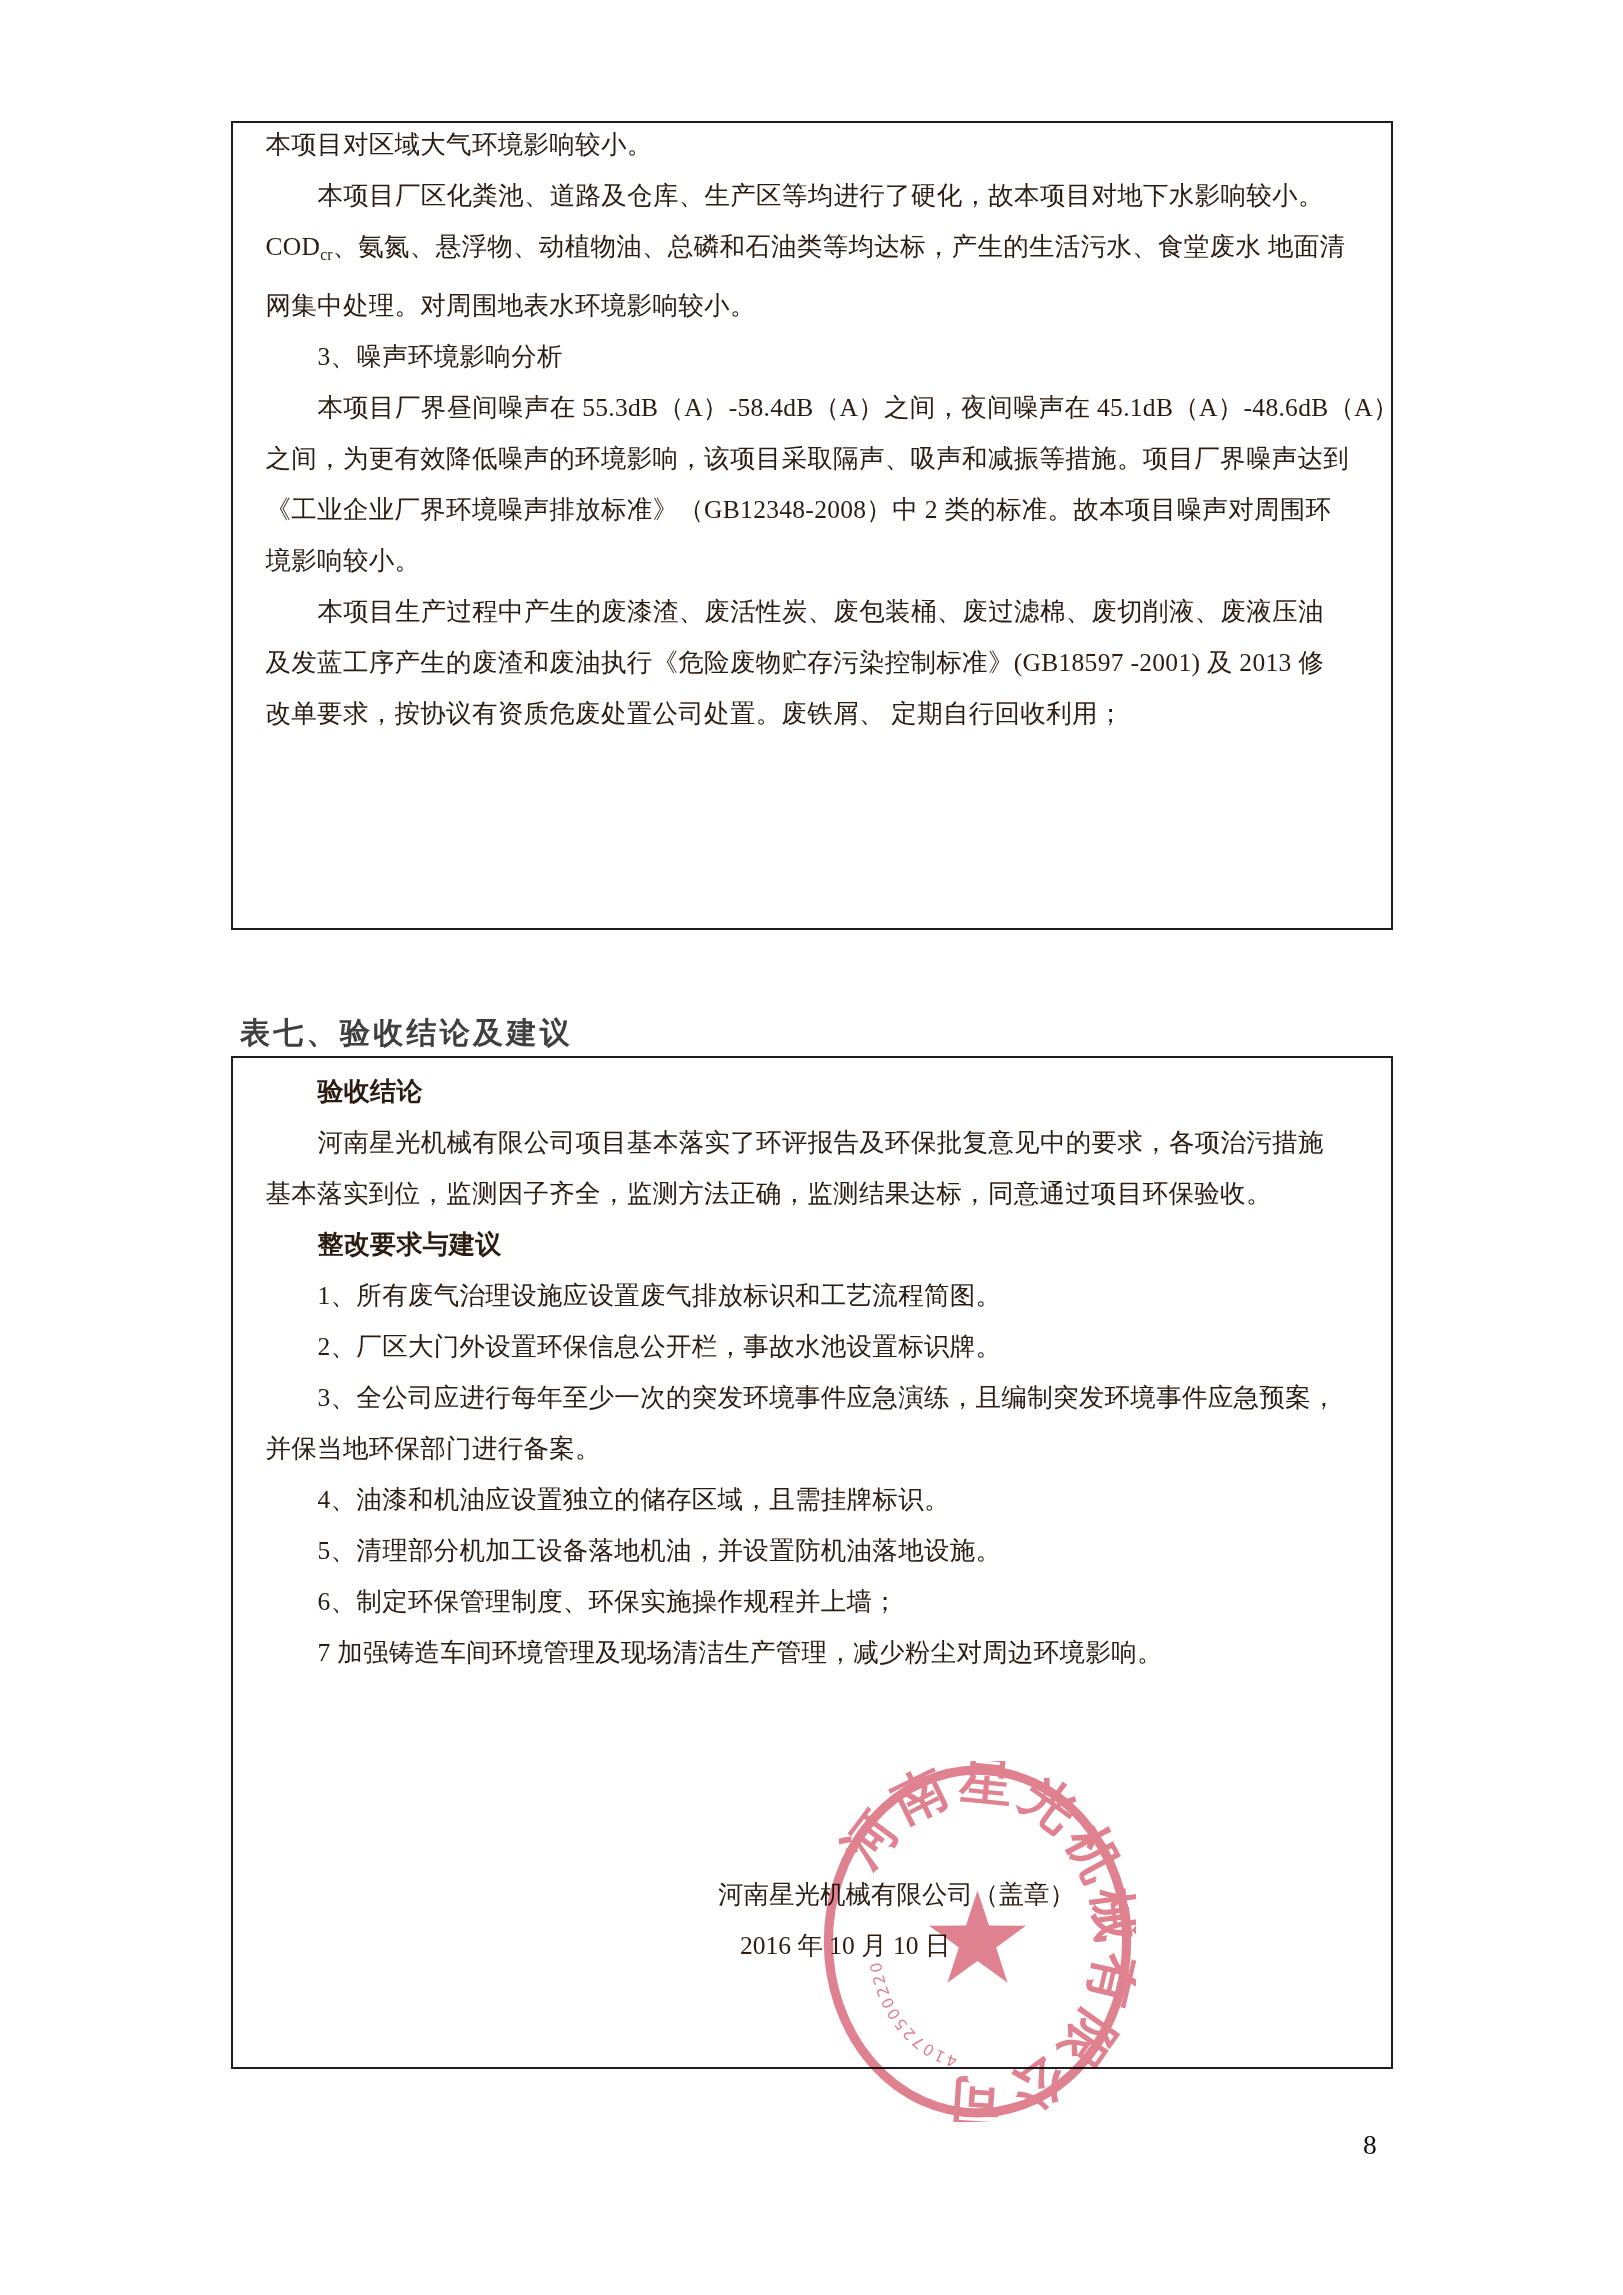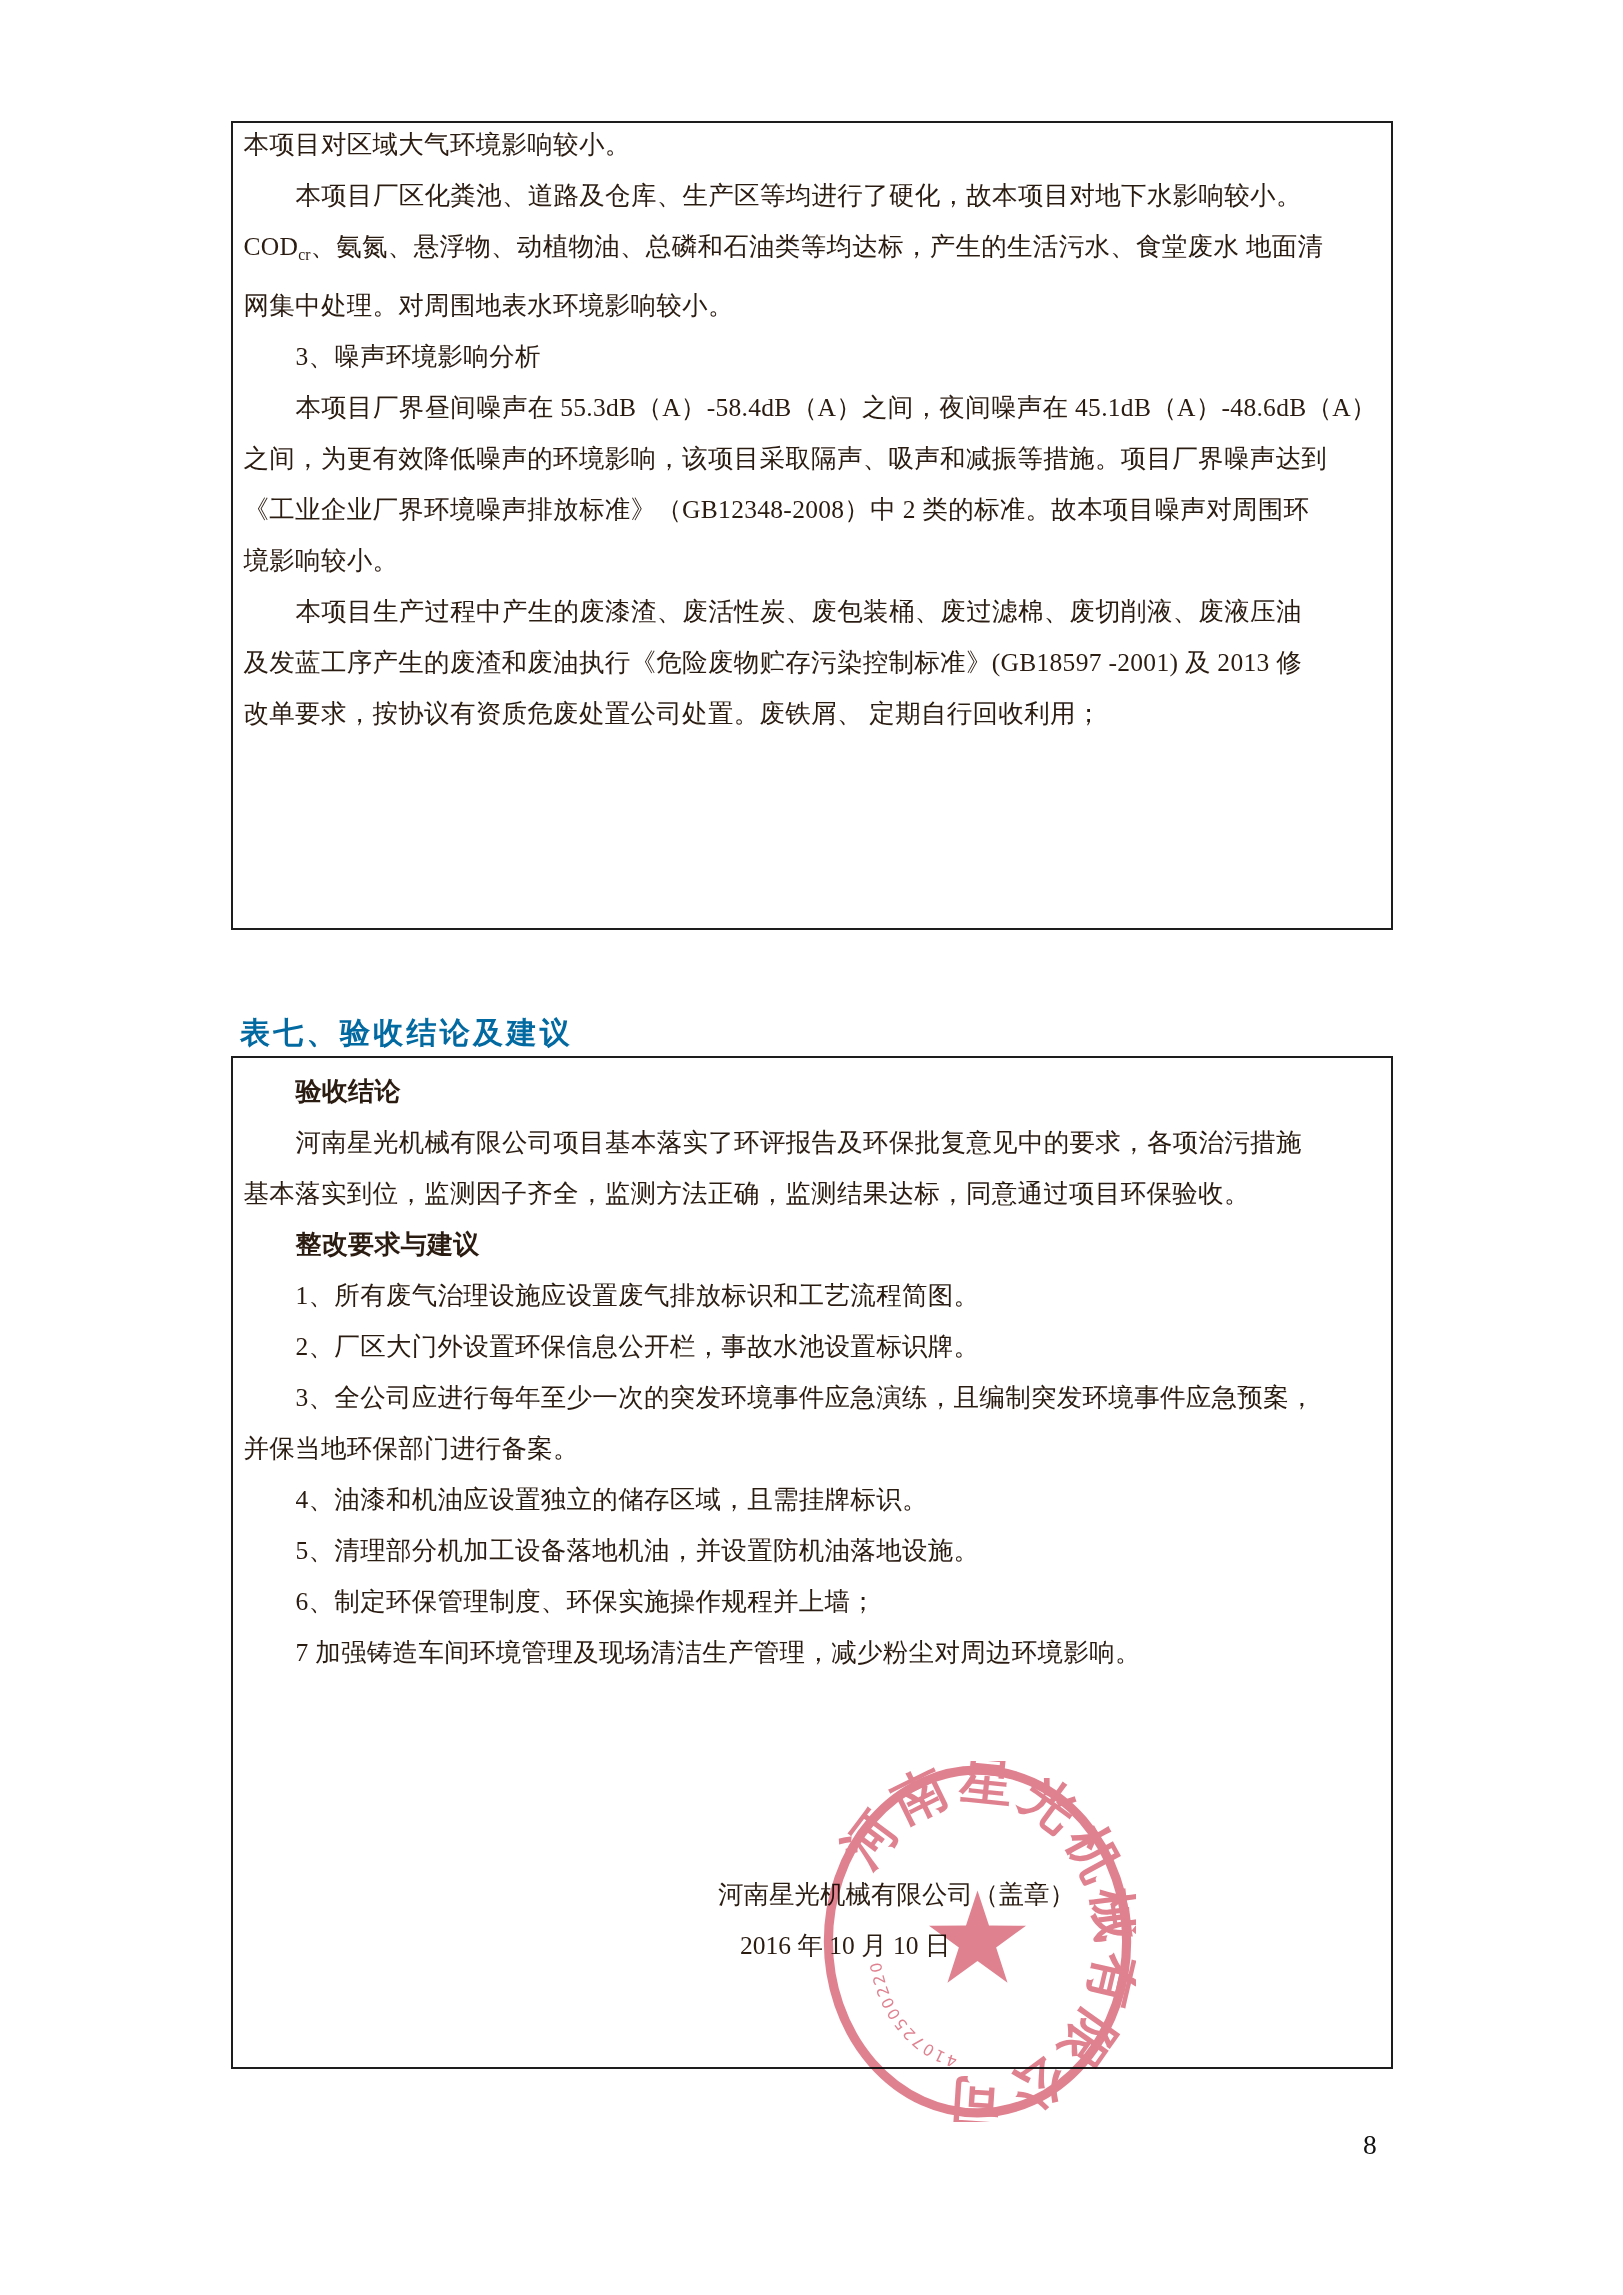--- a/index.html
+++ b/index.html
@@ -12,20 +12,21 @@
     overflow:hidden;
   }
   .tbox{
     position:absolute;
     left:231px;
     width:1162px;
     border:2.6px solid #1d1d1d;
     box-sizing:border-box;
     background:#ffffff;
     overflow:hidden;
+    padding-left:22px;
   }
   .box1{top:121px;height:809px;}
   .box2{top:1056px;height:1013px;}
   .lines{padding:0 9.2px 0 10.5px;}
   .box1 .lines{margin-top:-3.9px;}
   .box2 .lines{padding-top:7.9px;}
   .ln{
     font-size:25.5px;
     line-height:51px;
     white-space:pre;
@@ -34,21 +35,21 @@
   .ind{padding-left:52px;}
   .bold{font-weight:bold;font-size:26px;}
   .ln sub{font-size:15.7px;vertical-align:-5.2px;letter-spacing:0;}
   .section-title{
     position:absolute;
     left:240px;top:1013px;
     font-family:"Liberation Sans","DejaVu Sans",sans-serif;
     font-weight:bold;
     font-size:30px;
     letter-spacing:3.3px;
-    color:#0369a1;
+    color:#404040;
     white-space:pre;
   }
   .sig-line{
     position:absolute;
     font-size:25.5px;
     line-height:51px;
     white-space:pre;
     z-index:1;
   }
   .sig-company{left:718px;top:1869px;}

